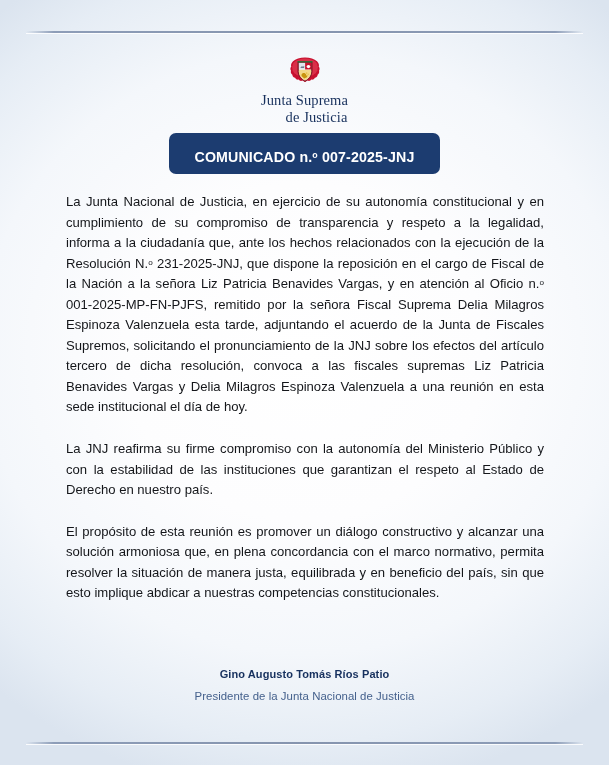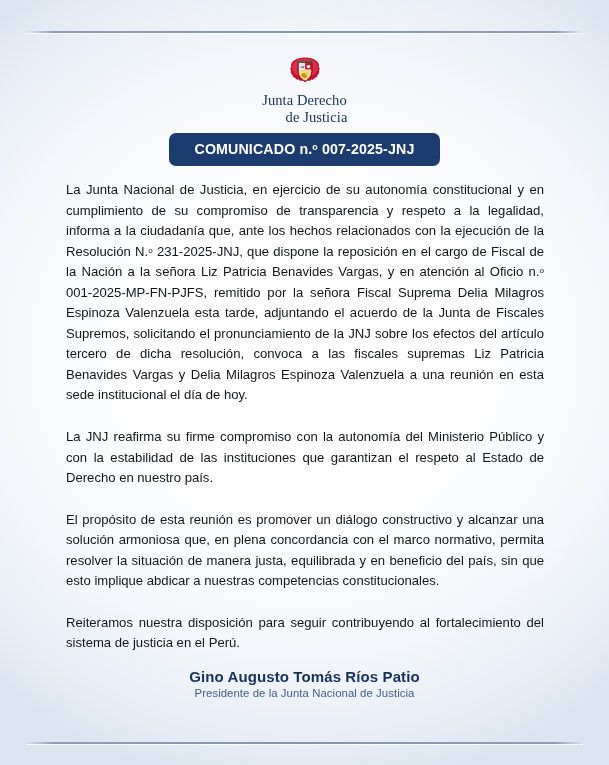--- a/index.html
+++ b/index.html
@@ -70,36 +70,36 @@
     top: 133px;
     left: 0;
     right: 0;
     text-align: center;
   }
   .banner {
     display: inline-block;
     background: #1c3c70;
     color: #ffffff;
     border-radius: 7px;
-    padding: 8px 26px 9px;
+    padding: 16px 26px 9px;
     font-size: 14.2px;
     font-weight: bold;
     letter-spacing: 0.15px;
     white-space: nowrap;
   }
   .banner sup {
     font-size: 0.62em;
     vertical-align: 0.42em;
     line-height: 0;
   }
 
   
   .body {
     position: absolute;
-    top: 180px;
+    top: 192px;
     left: 66px;
     width: 478px;
   }
   .para {
     margin: 0 0 21px 0;
     color: #14161a;
     font-size: 13.1px;
     line-height: 1.57;
     text-align: justify;
     text-justify: inter-word;
@@ -115,26 +115,26 @@
   
   .signature {
     position: absolute;
     top: 668px;
     left: 0;
     right: 0;
     text-align: center;
   }
   .sig-name {
     color: #16305e;
-    font-size: 15px;
+    font-size: 11px;
     font-weight: bold;
     letter-spacing: 0.1px;
   }
   .sig-title {
-    margin-top: 2px;
+    margin-top: 10px;
     color: #44608c;
     font-size: 11.4px;
     letter-spacing: 0.05px;
   }
 </style>
 </head>
 <body>
 
 <div class="page">
 
@@ -163,38 +163,37 @@
       <circle cx="18.6" cy="17.1" r="0.85" fill="#e8c24a"></circle>
       <circle cx="20.2" cy="18.3" r="0.75" fill="#e8c24a"></circle>
       <circle cx="19.3" cy="19.6" r="0.7" fill="#e8c24a"></circle>
 
       <path d="M10.2 6.2 H23.8 V15.4 C23.8 20.1 20.6 23.3 17 25.2 C13.4 23.3 10.2 20.1 10.2 15.4 Z" fill="none" stroke="#7d0f1e" stroke-width="0.9"></path>
 
       <path d="M9.4 5.2 H24.6 V6.4 H9.4 Z" fill="#1e7a3c"></path>
     </svg>
 
     <div class="logotype">
-      <span class="l1">Junta Derecho</span>
+      <span class="l1">Junta Suprema</span>
       <span class="l2">de Justicia</span>
     </div>
   </div>
 
   <div class="banner-wrap">
     <div class="banner"><span>COMUNICADO n.</span><sup>o</sup><span> 007-2025-JNJ</span></div>
   </div>
 
   <div class="body">
 
     <p class="para"><span>La Junta Nacional de Justicia, en ejercicio de su autonomía constitucional y en cumplimiento de su compromiso de transparencia y respeto a la legalidad, informa a la ciudadanía que, ante los hechos relacionados con la ejecución de la Resolución N.</span><sup>o</sup><span> 231-2025-JNJ, que dispone la reposición en el cargo de Fiscal de la Nación a la señora Liz Patricia Benavides Vargas, y en atención al Oficio n.</span><sup>o</sup><span> 001-2025-MP-FN-PJFS, remitido por la señora Fiscal Suprema Delia Milagros Espinoza Valenzuela esta tarde, adjuntando el acuerdo de la Junta de Fiscales Supremos, solicitando el pronunciamiento de la JNJ sobre los efectos del artículo tercero de dicha resolución, convoca a las fiscales supremas Liz Patricia Benavides Vargas y Delia Milagros Espinoza Valenzuela a una reunión en esta sede institucional el día de hoy.</span></p>
 
     <p class="para">La JNJ reafirma su firme compromiso con la autonomía del Ministerio Público y con la estabilidad de las instituciones que garantizan el respeto al Estado de Derecho en nuestro país.</p>
 
     <p class="para">El propósito de esta reunión es promover un diálogo constructivo y alcanzar una solución armoniosa que, en plena concordancia con el marco normativo, permita resolver la situación de manera justa, equilibrada y en beneficio del país, sin que esto implique abdicar a nuestras competencias constitucionales.</p>
 
-    <p class="para">Reiteramos nuestra disposición para seguir contribuyendo al fortalecimiento del sistema de justicia en el Perú.</p>
   </div>
 
   <div class="signature">
     <div class="sig-name">Gino Augusto Tomás Ríos Patio</div>
     <div class="sig-title">Presidente de la Junta Nacional de Justicia</div>
   </div>
 
   <div class="rule bottom"></div>
 
 </div>

